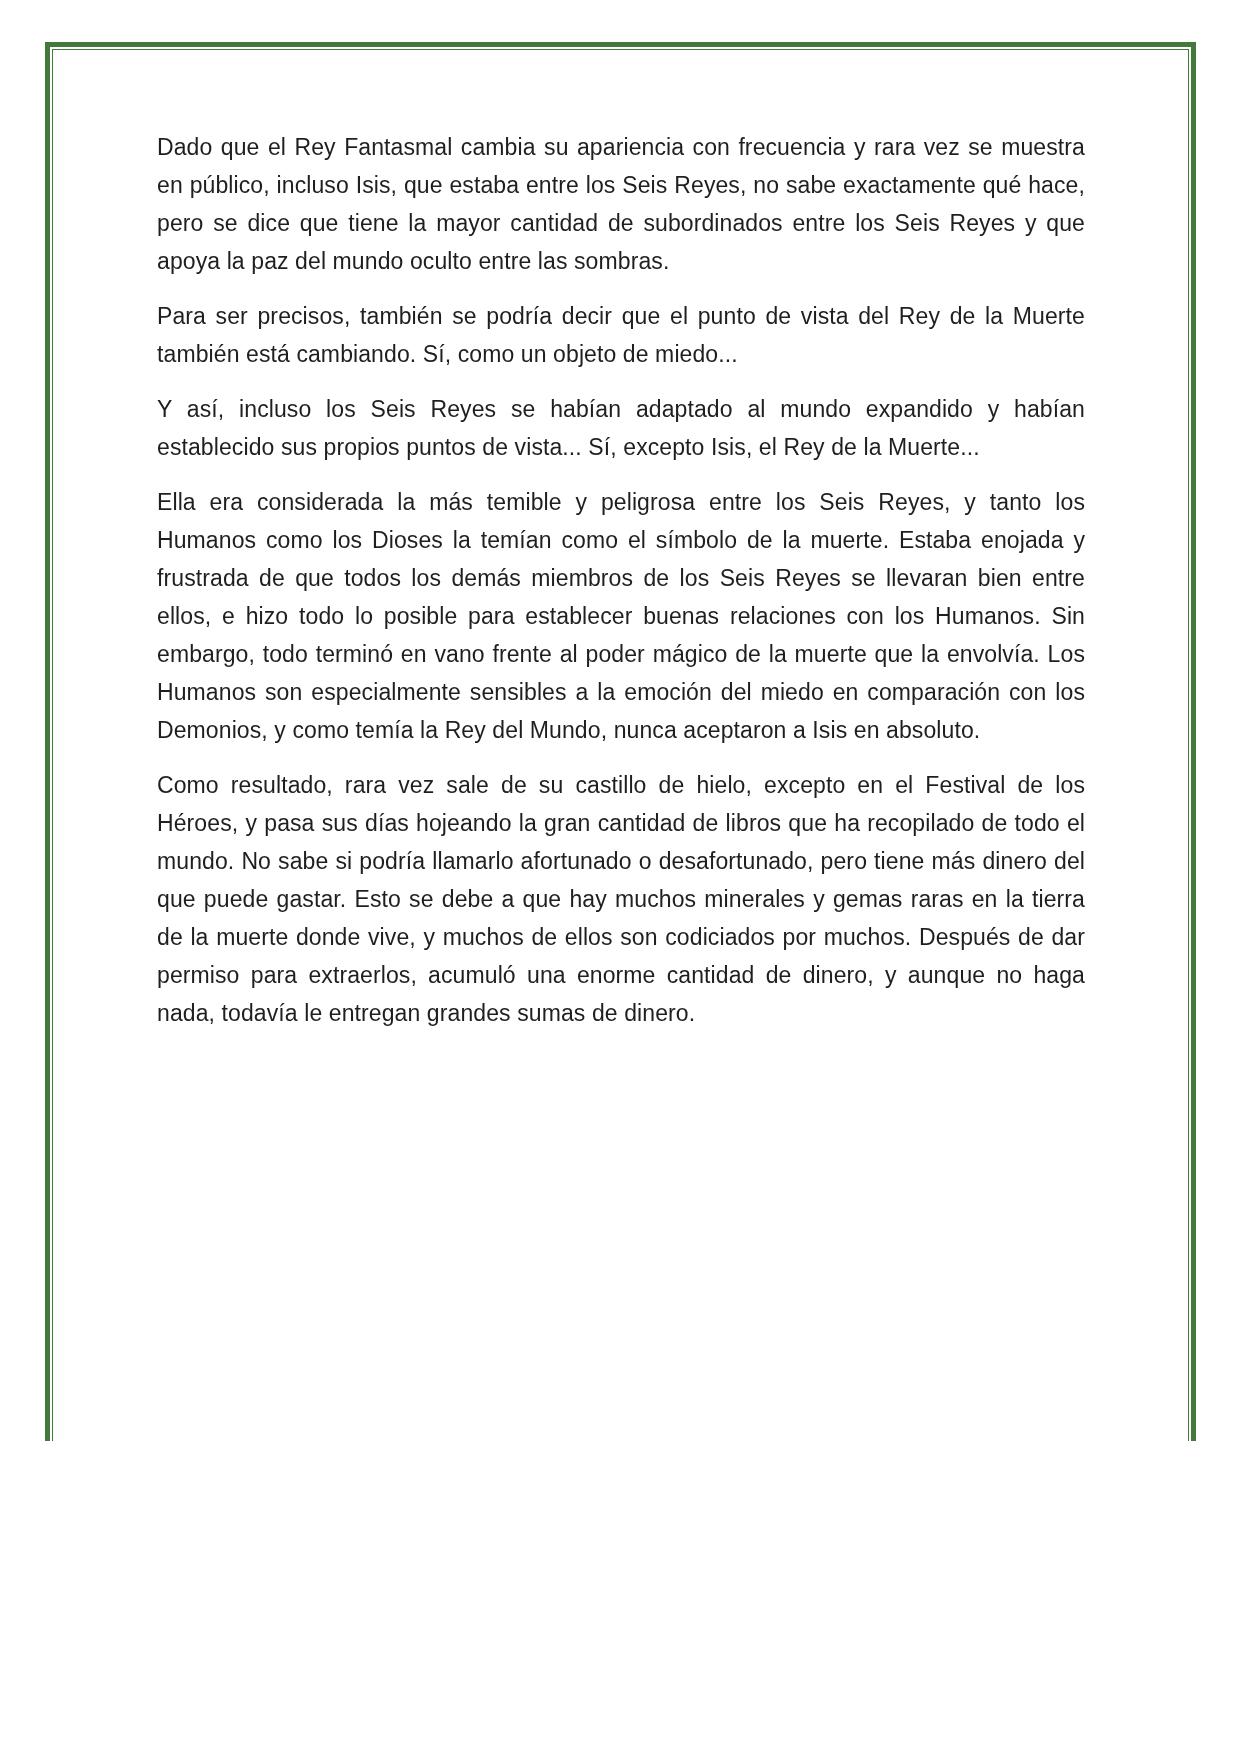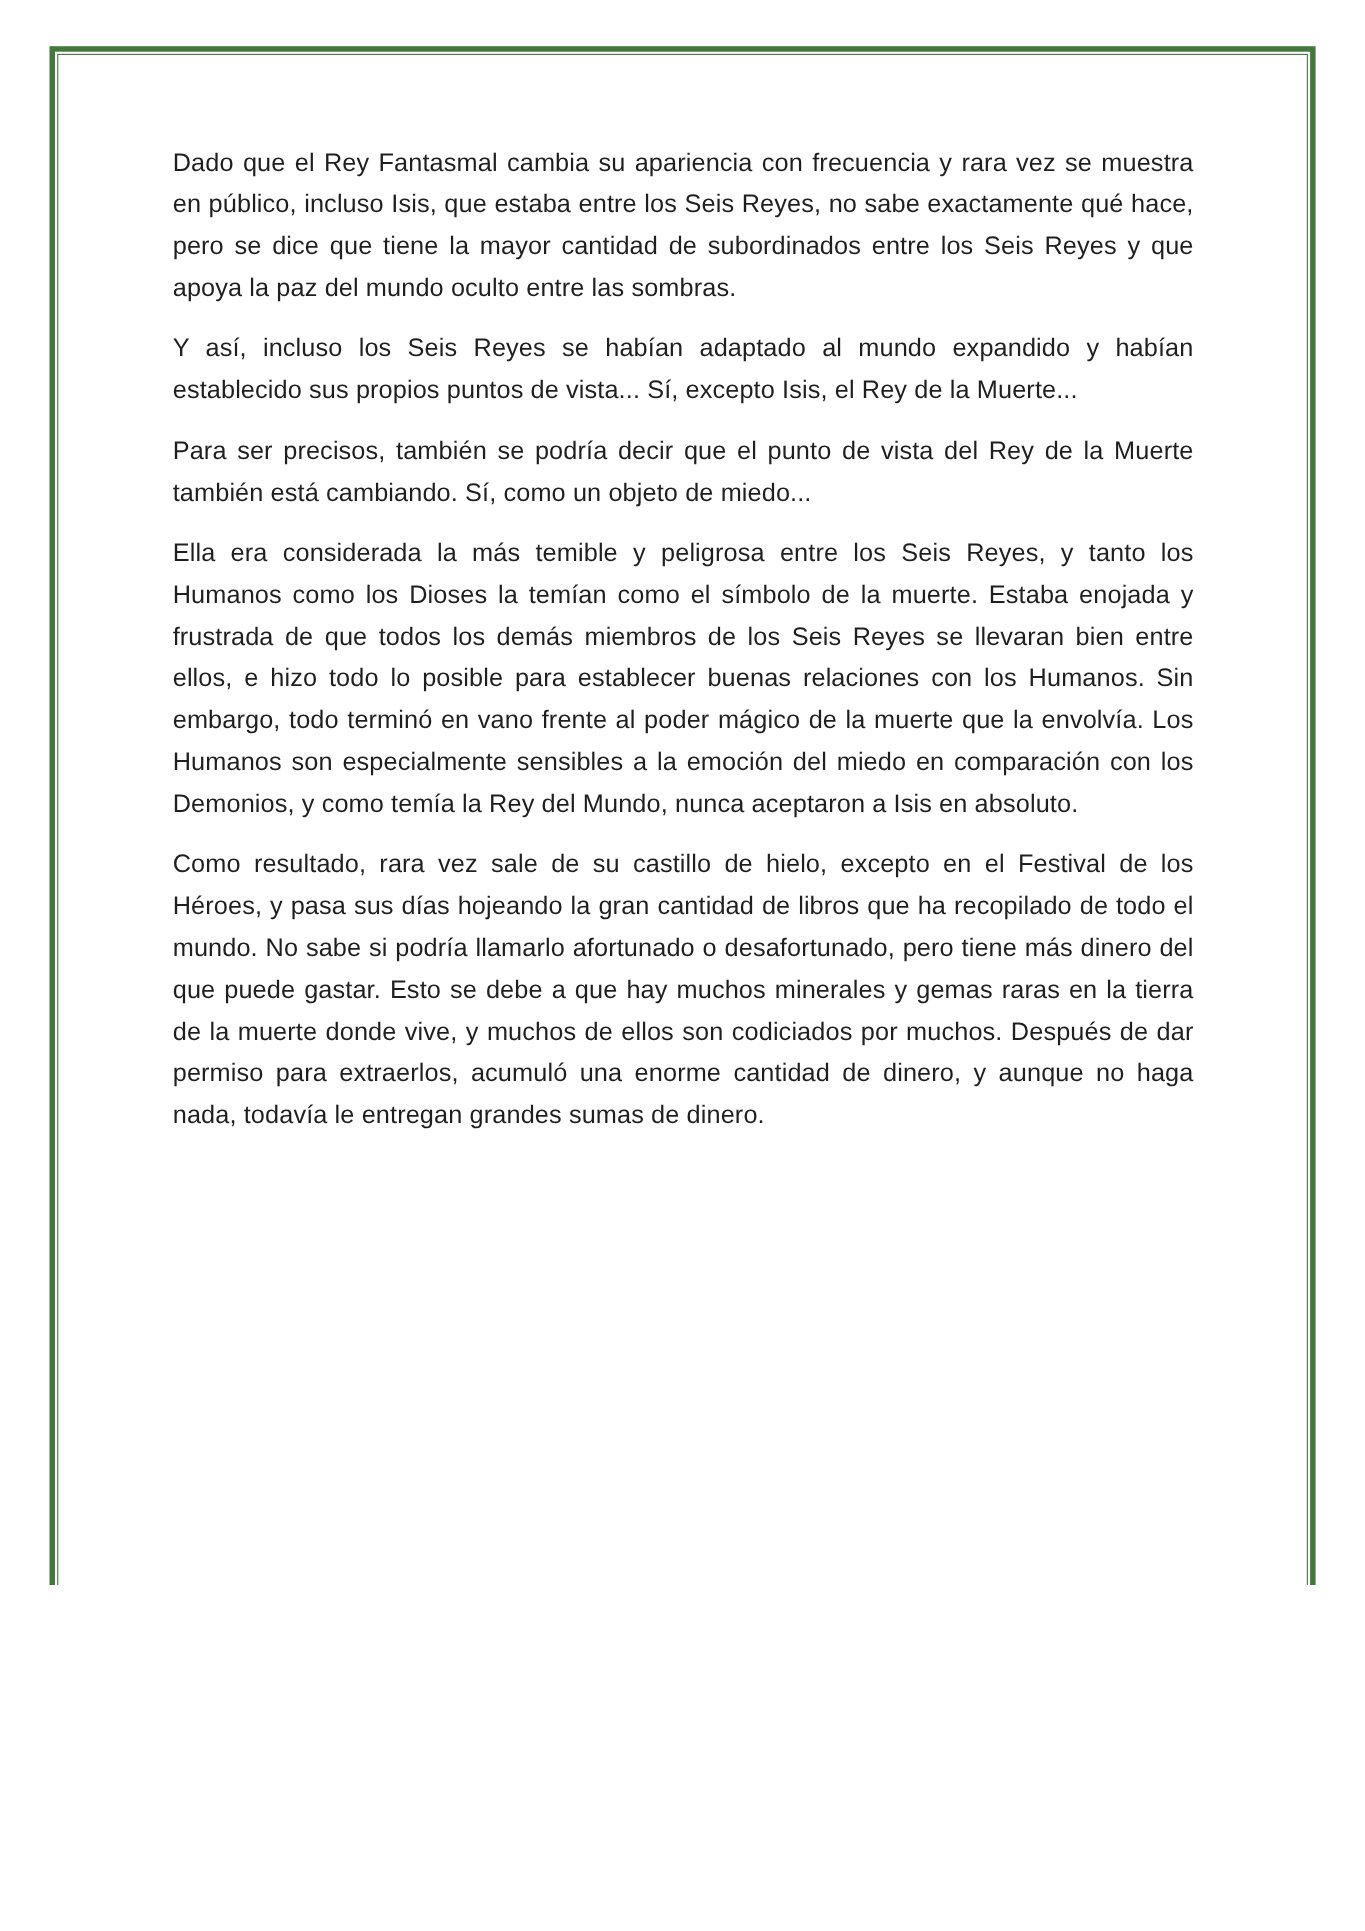--- a/index.html
+++ b/index.html
@@ -61,22 +61,22 @@
 <body>
 
 <div class="page">
 
   <div class="border-frame">
     <div class="border-frame-inner"></div>
   </div>
 
   <div class="content">
     <p>Dado que el Rey Fantasmal cambia su apariencia con frecuencia y rara vez se muestra en público, incluso Isis, que estaba entre los Seis Reyes, no sabe exactamente qué hace, pero se dice que tiene la mayor cantidad de subordinados entre los Seis Reyes y que apoya la paz del mundo oculto entre las sombras.</p>
+    <p>Para ser precisos, también se podría decir que el punto de vista del Rey de la Muerte también está cambiando. Sí, como un objeto de miedo...</p>
     <p>Y así, incluso los Seis Reyes se habían adaptado al mundo expandido y habían establecido sus propios puntos de vista... Sí, excepto Isis, el Rey de la Muerte...</p>
-    <p>Para ser precisos, también se podría decir que el punto de vista del Rey de la Muerte también está cambiando. Sí, como un objeto de miedo...</p>
     <p>Ella era considerada la más temible y peligrosa entre los Seis Reyes, y tanto los Humanos como los Dioses la temían como el símbolo de la muerte. Estaba enojada y frustrada de que todos los demás miembros de los Seis Reyes se llevaran bien entre ellos, e hizo todo lo posible para establecer buenas relaciones con los Humanos. Sin embargo, todo terminó en vano frente al poder mágico de la muerte que la envolvía. Los Humanos son especialmente sensibles a la emoción del miedo en comparación con los Demonios, y como temía la Rey del Mundo, nunca aceptaron a Isis en absoluto.</p>
     <p>Como resultado, rara vez sale de su castillo de hielo, excepto en el Festival de los Héroes, y pasa sus días hojeando la gran cantidad de libros que ha recopilado de todo el mundo. No sabe si podría llamarlo afortunado o desafortunado, pero tiene más dinero del que puede gastar. Esto se debe a que hay muchos minerales y gemas raras en la tierra de la muerte donde vive, y muchos de ellos son codiciados por muchos. Después de dar permiso para extraerlos, acumuló una enorme cantidad de dinero, y aunque no haga nada, todavía le entregan grandes sumas de dinero.</p>
   </div>
 
   <div class="footer">
     <span>3</span>
   </div>
 
 </div>
 

